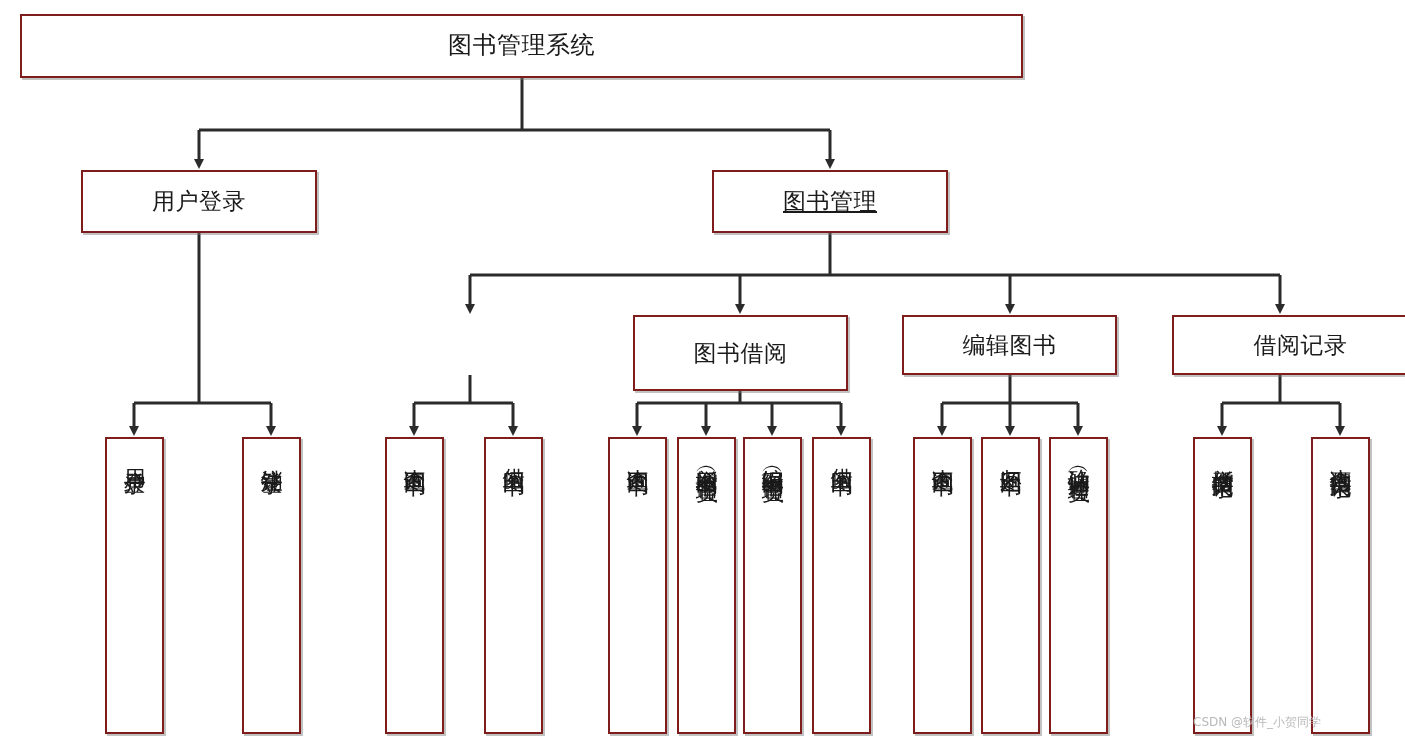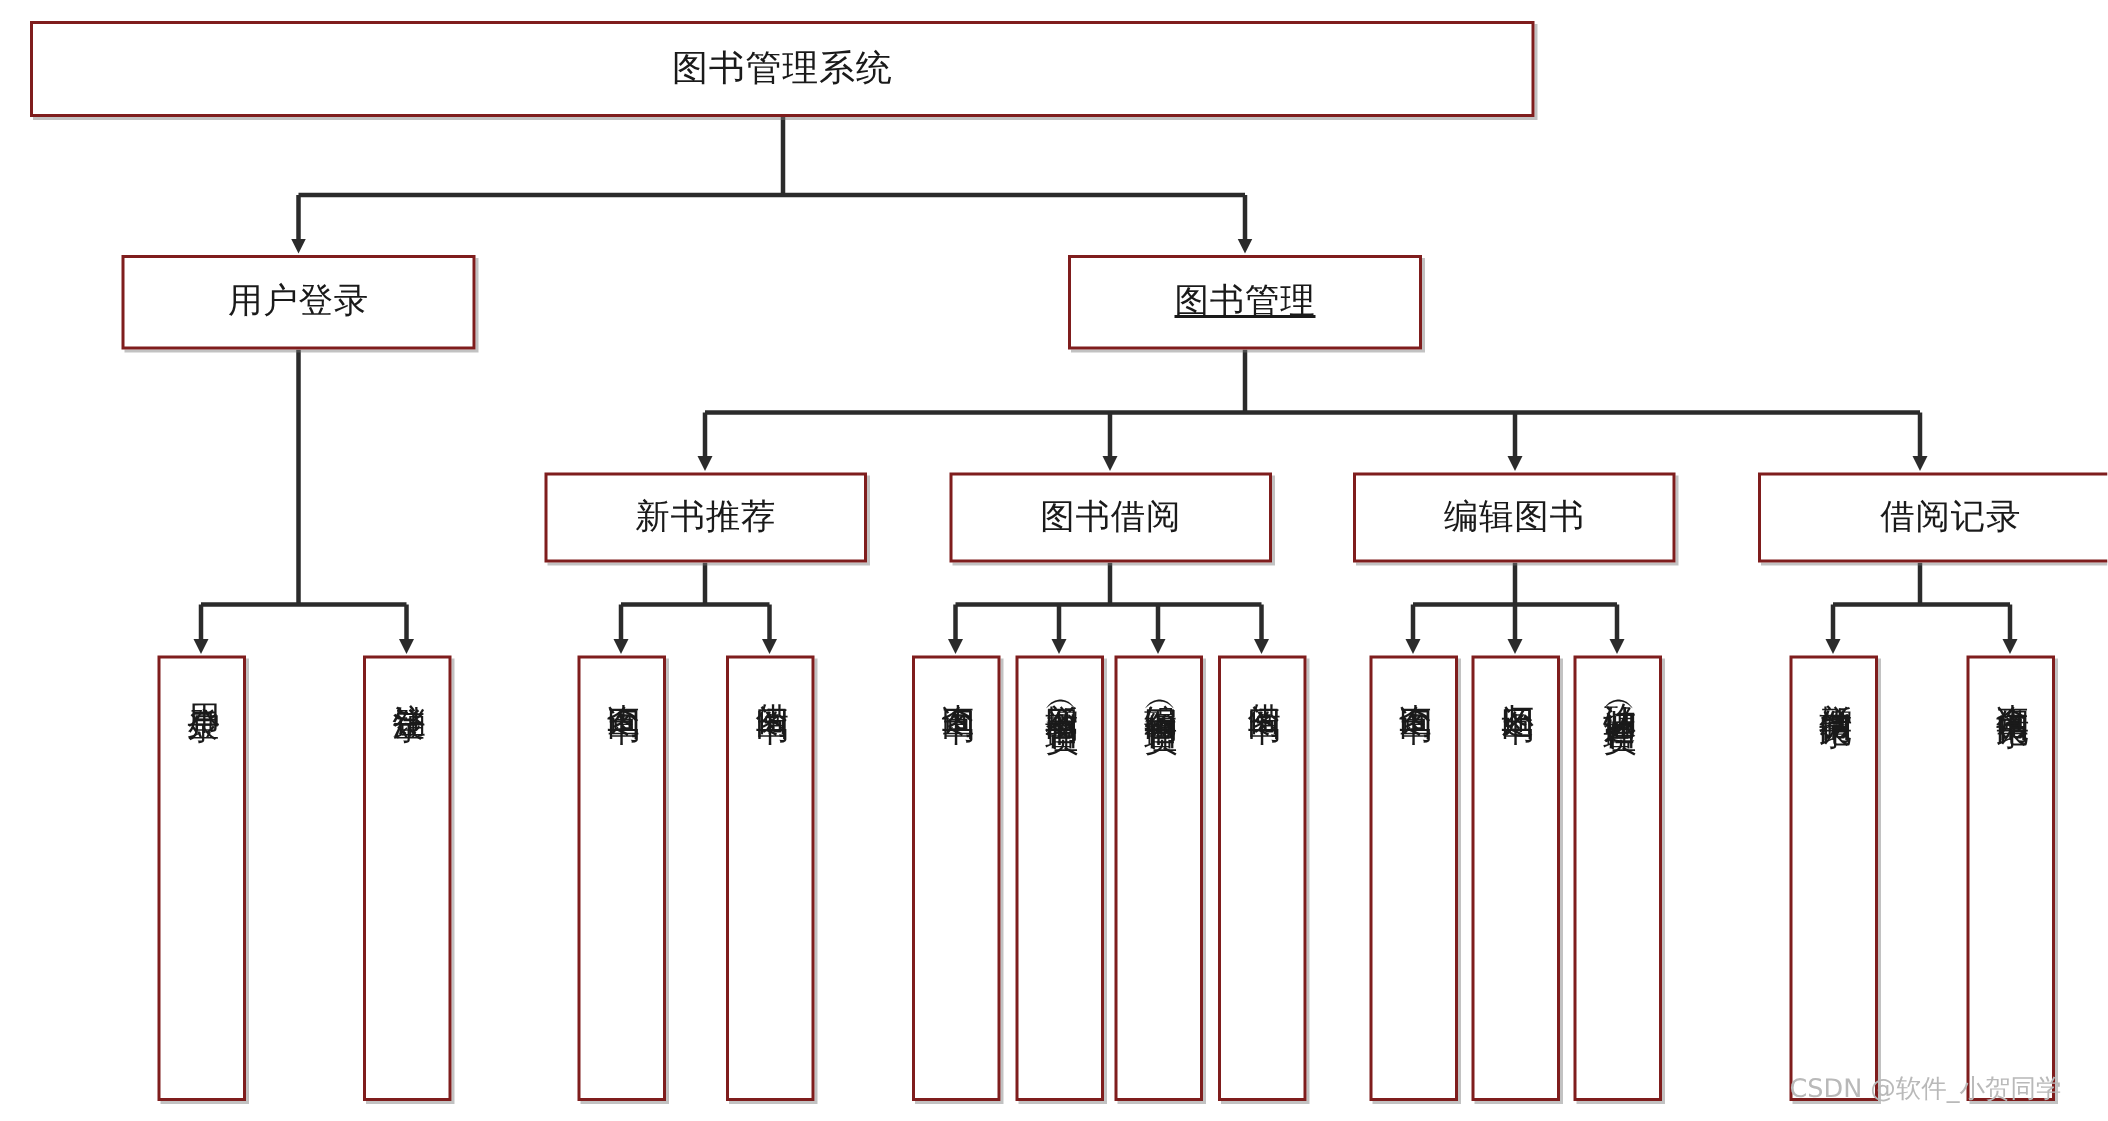--- a/index.html
+++ b/index.html
@@ -59,21 +59,21 @@
     writing-mode: vertical-rl;
     text-orientation: upright;
     font-size: 22px;
     line-height: 1.12;
     letter-spacing: 2px;
     white-space: nowrap;
   }
   .watermark {
     position: absolute;
     color: #b9b9b9;
-    font-size: 17px;
+    font-size: 12px;
     white-space: nowrap;
     z-index: 5;
     font-family: "DejaVu Sans", "Liberation Sans", sans-serif;
   }
 </style>
 </head>
 <body>
 
 <div id="canvas">
 
@@ -131,24 +131,21 @@
     <span class="label">图书管理系统</span>
   </div>
 
   <div class="node horiz" style="left:81px; top:170px; width:236px; height:63px;">
     <span class="label">用户登录</span>
   </div>
   <div class="node horiz" style="left:712px; top:170px; width:236px; height:63px;text-decoration:underline;">
     <span class="label">图书管理</span>
   </div>
 
-  <div class="node horiz" style="left:363px; top:315px; width:215px; height:60px;">
-    <span class="label">新书推荐</span>
-  </div>
-  <div class="node horiz" style="left:633px; top:315px; width:215px; height:60px;">
+  <div class="node horiz" style="left:633px; top:315px; width:215px; height:76px;">
     <span class="label">图书借阅</span>
   </div>
   <div class="node horiz" style="left:902px; top:315px; width:215px; height:60px;">
     <span class="label">编辑图书</span>
   </div>
   <div class="node horiz" style="left:1172px; top:315px; width:257px; height:60px;">
     <span class="label">借阅记录</span>
   </div>
 
   <div class="node vert" style="left:105px; top:437px; width:59px; height:297px;">

